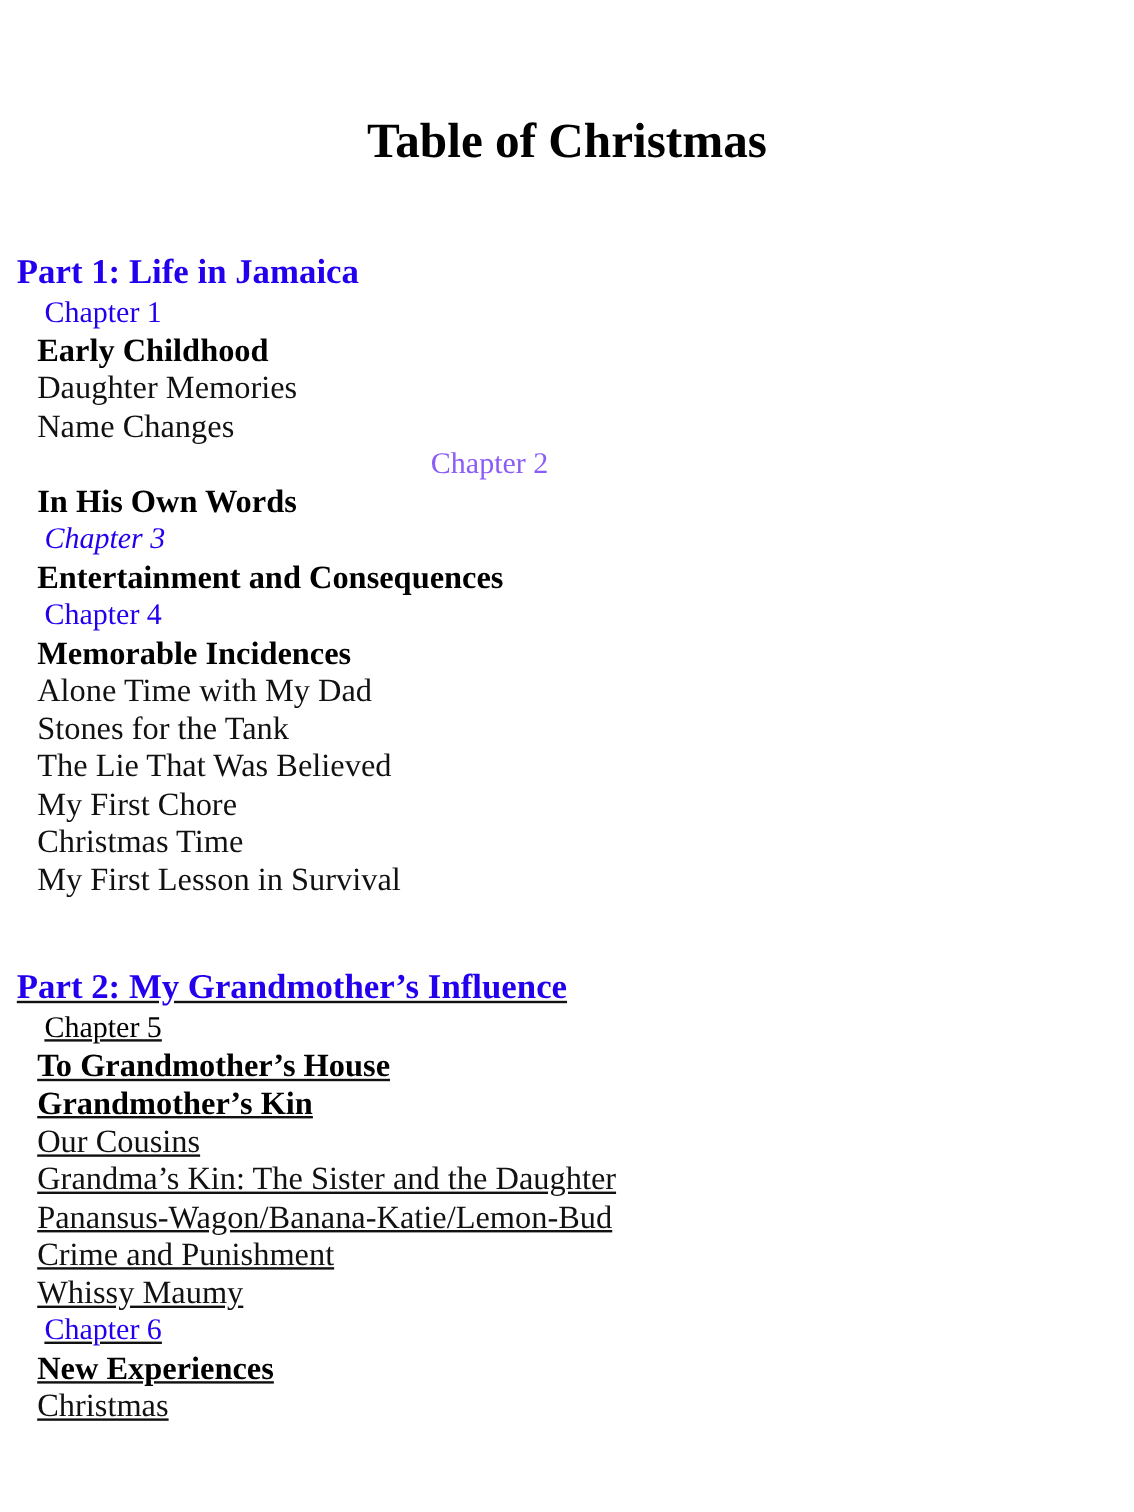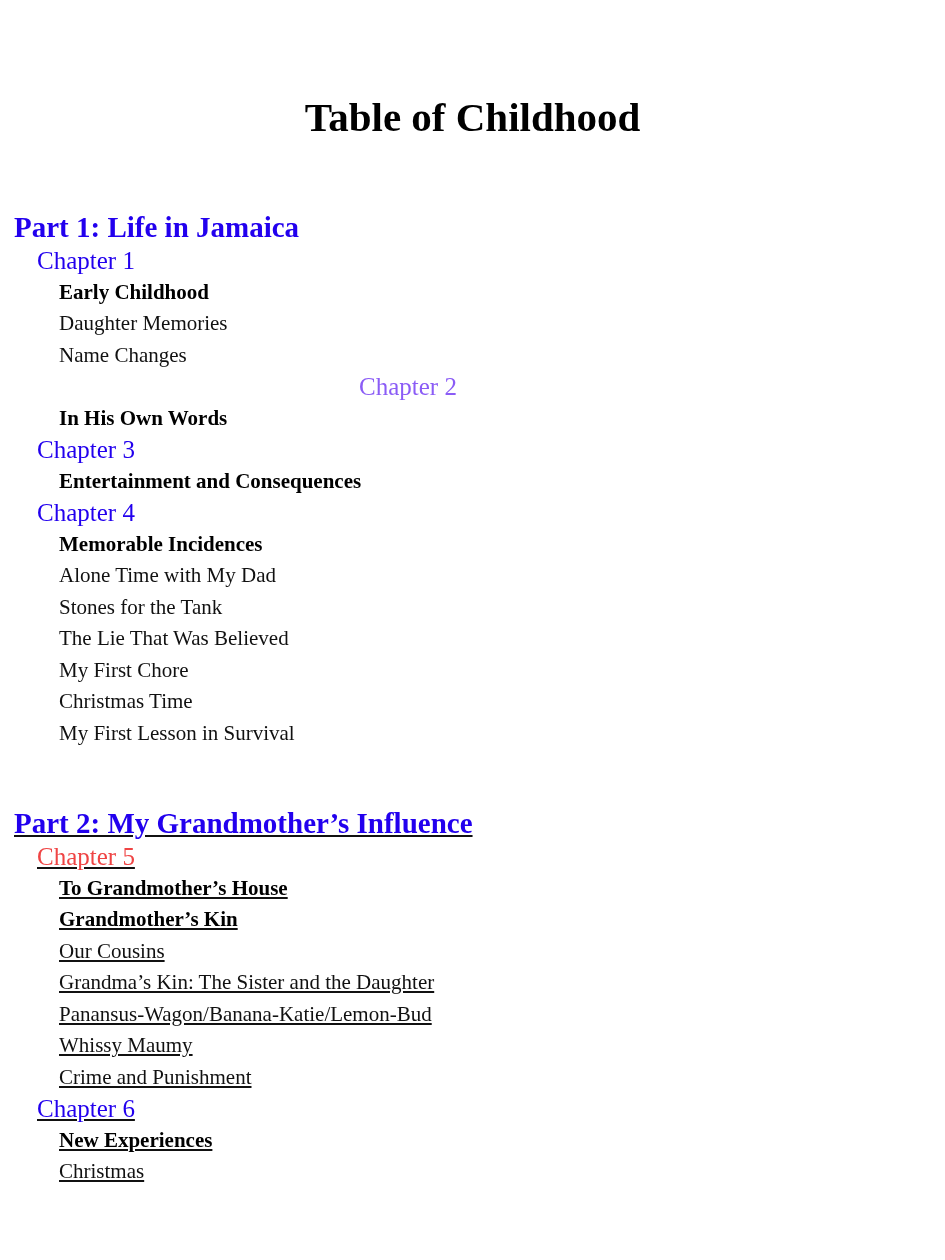--- a/index.html
+++ b/index.html
@@ -52,73 +52,73 @@
     display: block;
     margin-left: 37px;
     font-size: 25px;
     line-height: 31.5px;
     height: 31.5px;
     text-decoration: none;
     white-space: nowrap;
   }
   .section {
     display: block;
-    margin-left: 59px;
-    font-size: 21px;
+    margin-left: 31px;
+    font-size: 27px;
     line-height: 31.5px;
     height: 31.5px;
     white-space: nowrap;
     color: #111111;
   }
   .section.bold {
     font-weight: bold;
     color: #000000;
   }
 </style>
 </head>
 <body>
 
-<h1 class="page-title">Table of Childhood</h1>
+<h1 class="page-title">Table of Christmas</h1>
 
 <div class="toc">
 
   <div class="part" style="top:209px;">
     <a class="part-heading link" style="color: rgb(34, 0, 238);">Part 1: Life in Jamaica</a>
 
     <a class="chapter-link link" style="color: rgb(34, 0, 238);">Chapter 1</a>
     <span class="section bold">Early Childhood</span>
     <span class="section">Daughter Memories</span>
     <span class="section">Name Changes</span>
 
     <a class="chapter-link link" style="color: #8b5cf6; text-align: center;">Chapter 2</a>
     <span class="section bold">In His Own Words</span>
 
-    <a class="chapter-link link" style="color: rgb(34, 0, 238);">Chapter 3</a>
+    <a class="chapter-link link" style="color: rgb(34, 0, 238); font-style: italic;">Chapter 3</a>
     <span class="section bold">Entertainment and Consequences</span>
 
     <a class="chapter-link link" style="color: rgb(34, 0, 238);">Chapter 4</a>
     <span class="section bold">Memorable Incidences</span>
     <span class="section">Alone Time with My Dad</span>
     <span class="section">Stones for the Tank</span>
     <span class="section">The Lie That Was Believed</span>
     <span class="section">My First Chore</span>
     <span class="section">Christmas Time</span>
     <span class="section">My First Lesson in Survival</span>
   </div>
 
   <div class="part" style="top:805px;text-decoration:underline;">
     <a class="part-heading link" style="color: rgb(34, 0, 238);">Part 2: My Grandmother’s Influence</a>
 
-    <a class="chapter-link link" style="color: #ef4444;">Chapter 5</a>
+    <a class="chapter-link link" style="color: #000000;">Chapter 5</a>
     <span class="section bold">To Grandmother’s House</span>
     <span class="section bold">Grandmother’s Kin</span>
     <span class="section">Our Cousins</span>
     <span class="section">Grandma’s Kin: The Sister and the Daughter</span>
     <span class="section">Panansus-Wagon/Banana-Katie/Lemon-Bud</span>
+    <span class="section">Crime and Punishment</span>
     <span class="section">Whissy Maumy</span>
-    <span class="section">Crime and Punishment</span>
 
     <a class="chapter-link link" style="color: rgb(34, 0, 238);">Chapter 6</a>
     <span class="section bold">New Experiences</span>
     <span class="section">Christmas</span>
   </div>
 
 </div>
 
 </body></html>

